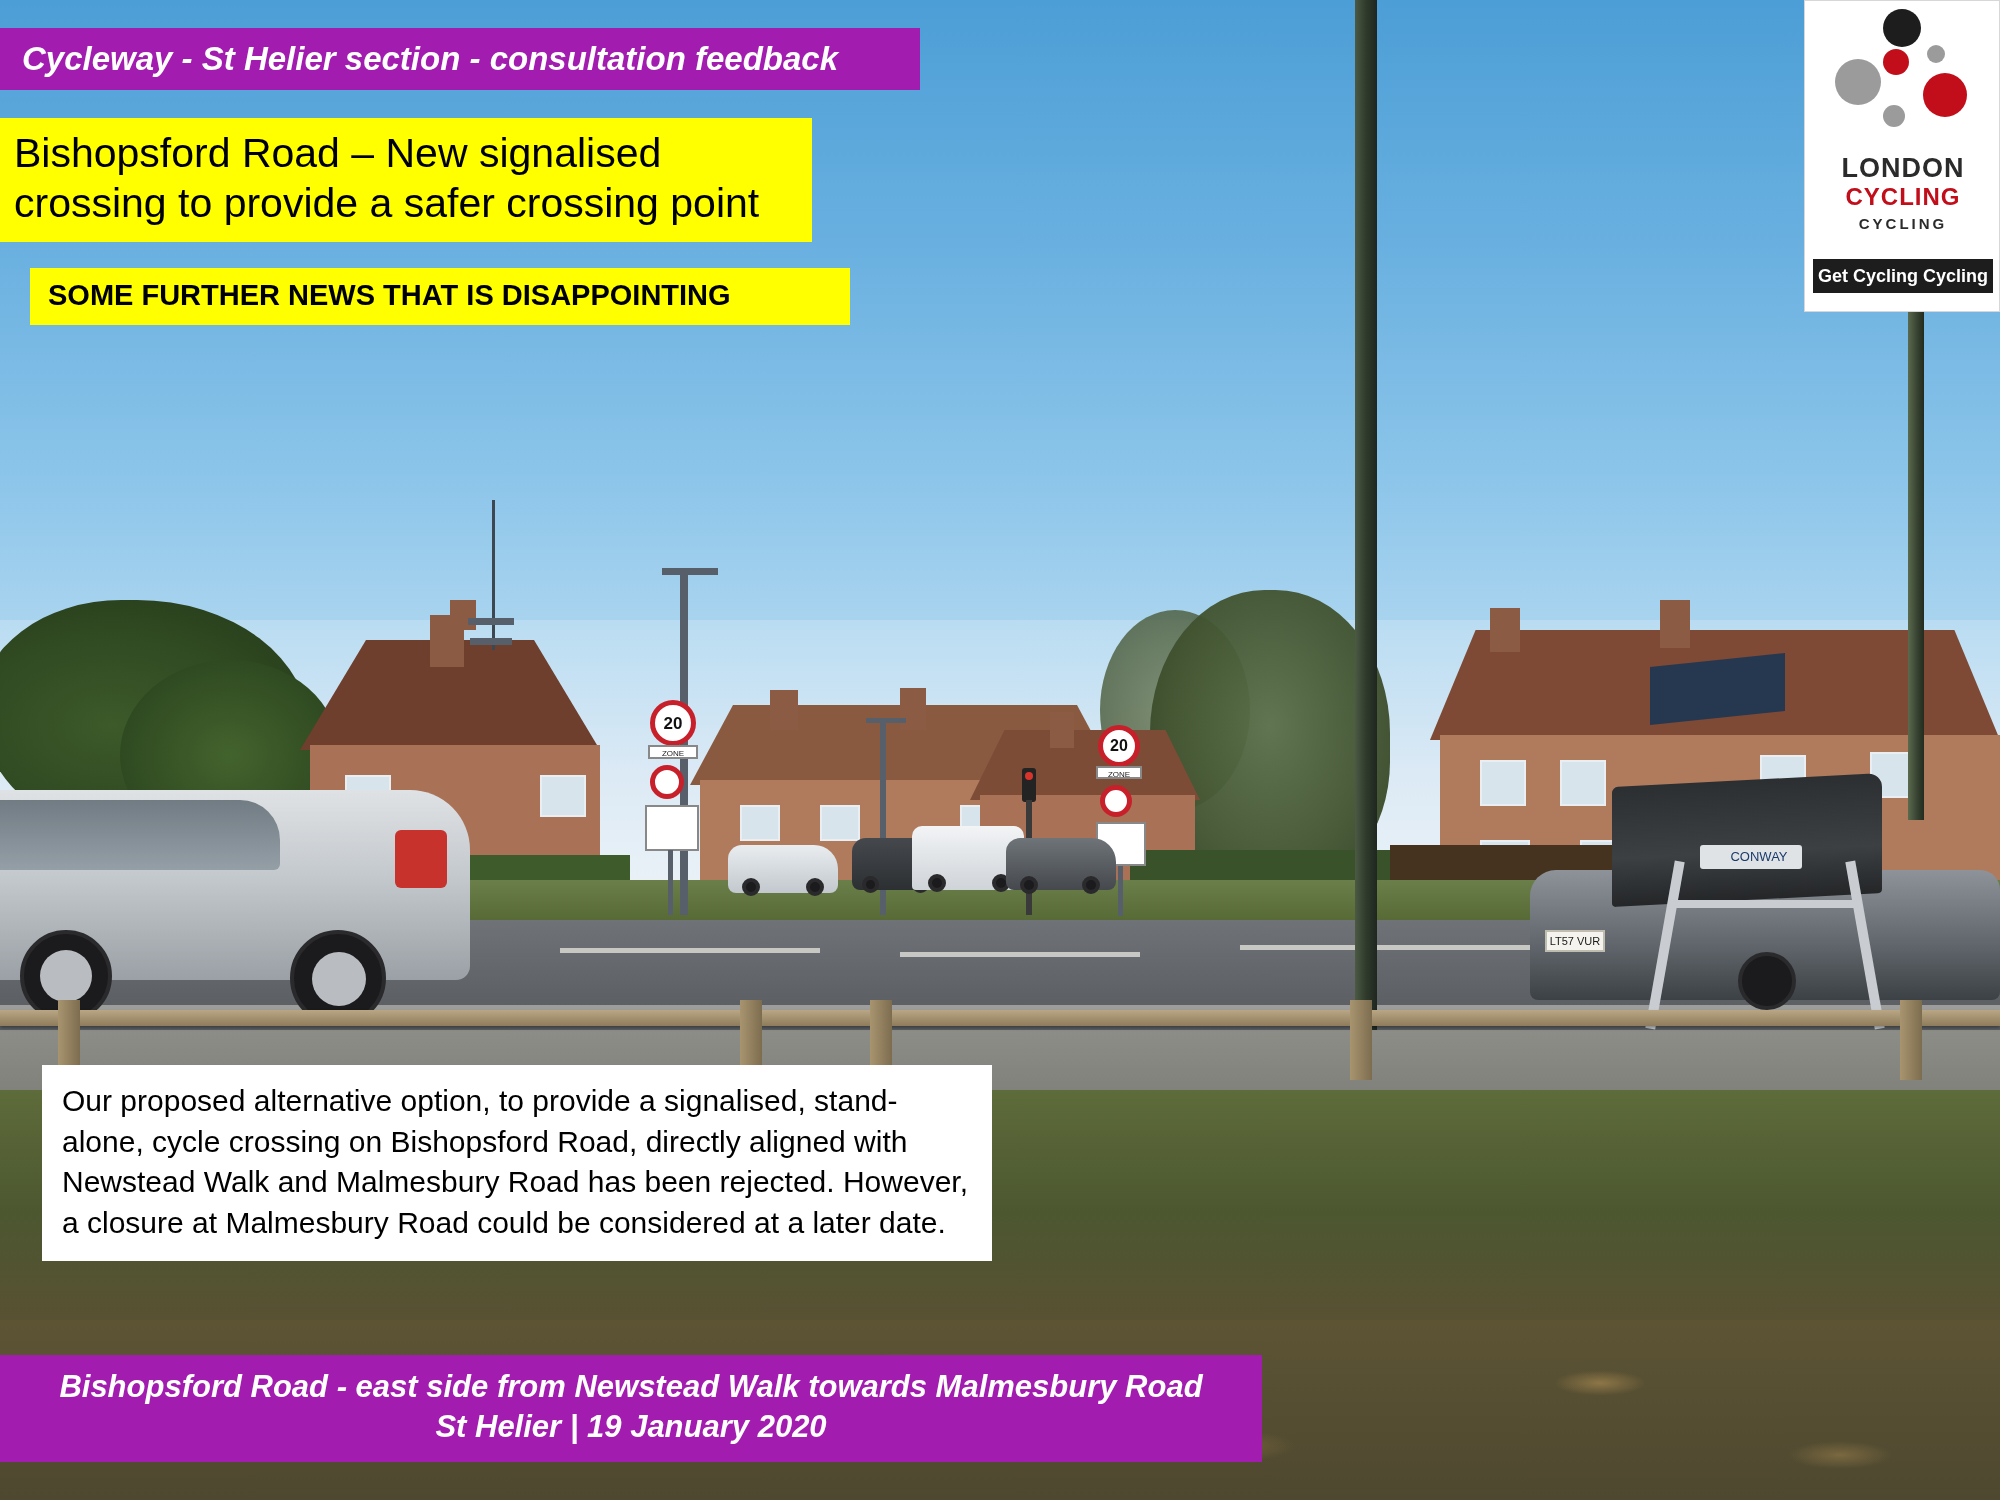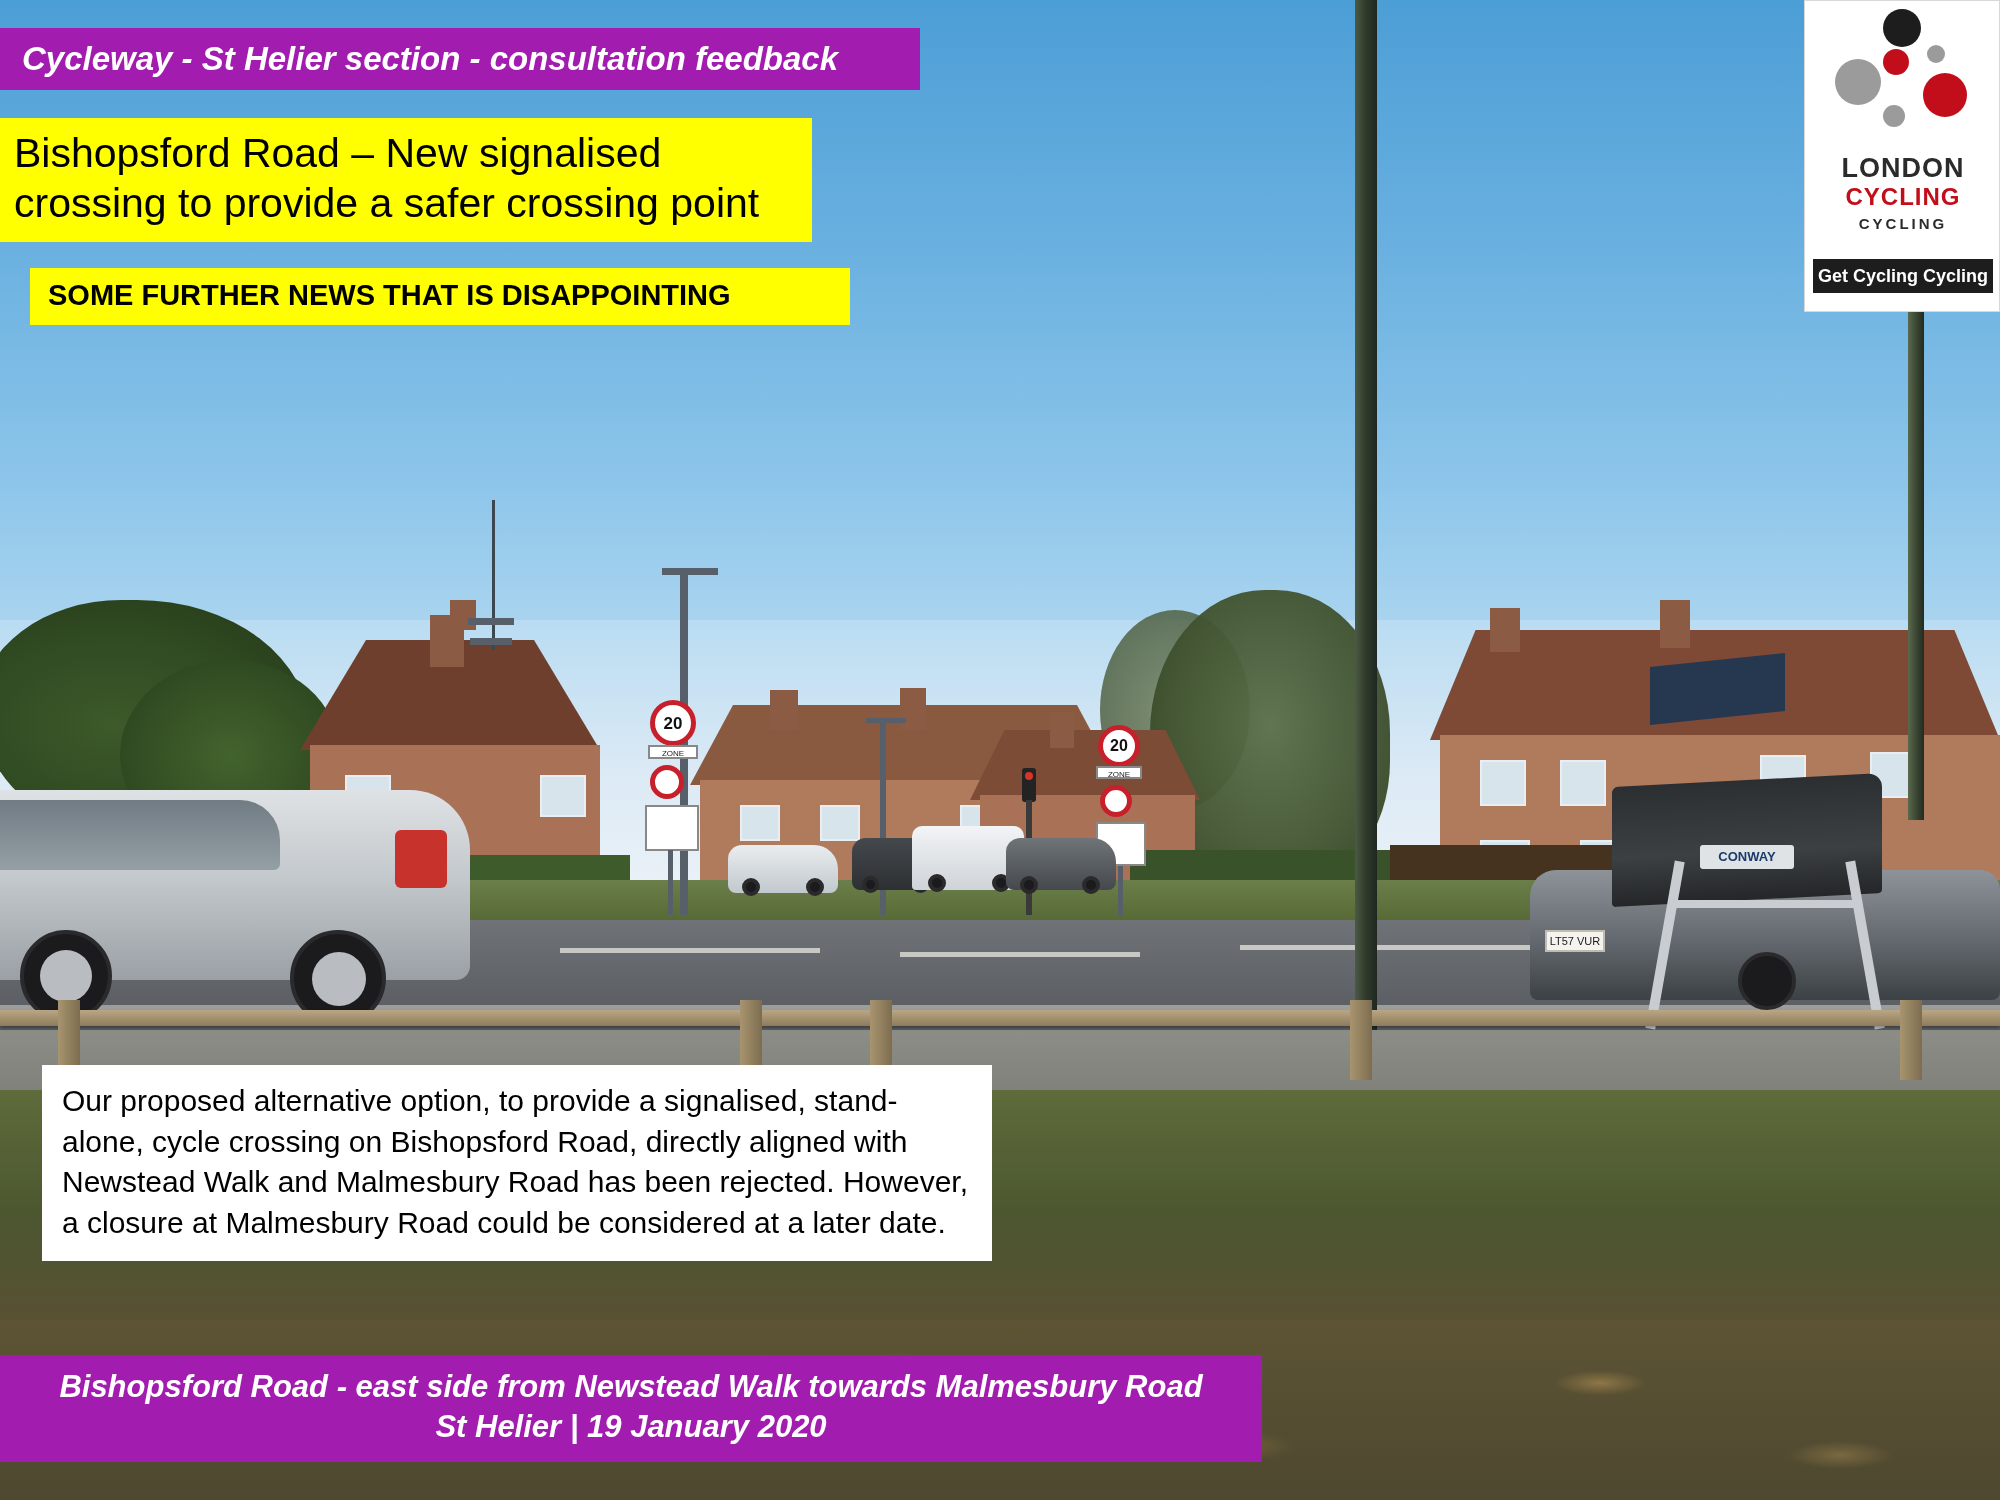--- a/index.html
+++ b/index.html
@@ -450,21 +450,21 @@
     <div style="position:absolute; left:395px; top:830px; width:52px; height:58px; background:#c8322c; border-radius:6px;"></div>
     <div class="wheel" style="left:20px; top:930px; width:92px; height:92px;"></div>
     <div class="hub" style="left:40px; top:950px; width:52px; height:52px;"></div>
     <div class="wheel" style="left:290px; top:930px; width:96px; height:96px;"></div>
     <div class="hub" style="left:312px; top:952px; width:54px; height:54px;"></div>
 
     <div style="position:absolute; left:1530px; top:870px; width:470px; height:130px; background:linear-gradient(to bottom,#8d9399 0%,#5e6469 60%,#3c4145 100%); border-radius:26px 20px 8px 8px;"></div>
     <div style="position:absolute; left:1545px; top:930px; width:60px; height:22px; background:#f4f3ee; border:2px solid #bfbcb0; box-sizing:border-box; font-size:11px; color:#1a1a1a; text-align:center; line-height:18px;">LT57 VUR</div>
 
     <div class="trailer-body"></div>
-    <div style="position:absolute; left:1700px; top:845px; width:94px; height:24px; background:#dfe3e6; border-radius:3px; font-size:13px; color:#1b3a6b; text-align:center; line-height:24px; font-weight:bold;">CONWAY</div>
+    <div style="position:absolute; left:1700px; top:845px; width:86px; height:24px; background:#dfe3e6; border-radius:3px; font-size:13px; color:#1b3a6b; text-align:center; line-height:24px; font-weight:normal;padding-left:16px;">CONWAY</div>
     <div class="trailer-frame" style="left:1660px; top:860px; width:10px; height:170px; transform: rotate(10deg);"></div>
     <div class="trailer-frame" style="left:1860px; top:860px; width:10px; height:170px; transform: rotate(-10deg);"></div>
     <div class="trailer-frame" style="left:1670px; top:900px; width:190px; height:8px;"></div>
     <div class="wheel" style="left:1738px; top:952px; width:58px; height:58px;"></div>
 
     <div class="pole-green"></div>
     <div class="pole-green2"></div>
 
     <div class="rail"></div>
     <div class="post" style="left:58px;"></div>

